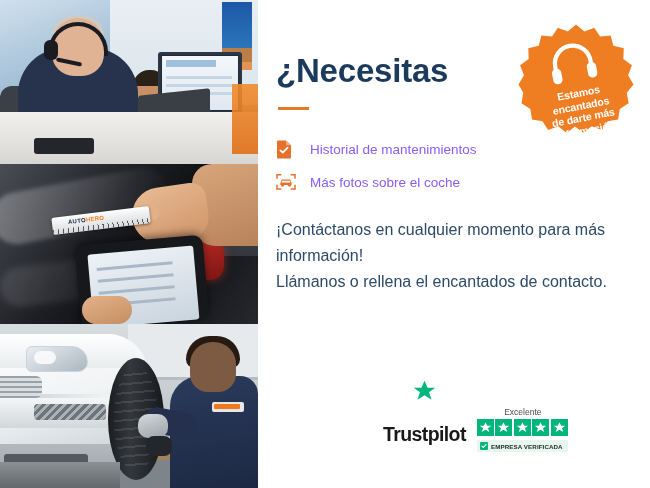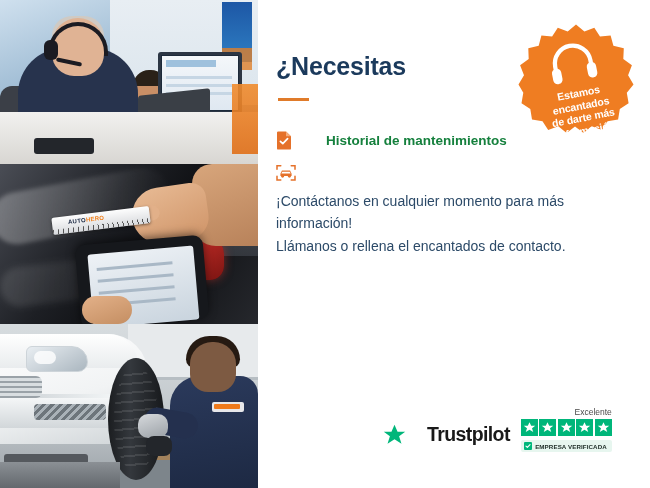--- a/index.html
+++ b/index.html
@@ -165,50 +165,50 @@
   .p3-glove2 { position:absolute; left:146px; top:112px; width:26px; height:20px;
      background:#23262b; border-radius:8px; }
   .p3-lift { position:absolute; left:0; bottom:0; width:120px; height:26px;
      background:linear-gradient(180deg,#8b9095,#63686d); }
   .p3-pad { position:absolute; left:4px; bottom:24px; width:84px; height:10px;
      background:#55595e; border-radius:3px; }
 
   
   .content { position:relative; flex:1; height:488px; background:#fff; padding:52px 22px 0 18px; }
 
-  .heading { font-size:25px; line-height:1.18; font-weight:bold; color:#1b3a5c;
+  .heading { font-size:33px; line-height:1.18; font-weight:bold; color:#1b3a5c;
      letter-spacing:-.2px; }
   .rule { width:31px; height:3px; background:#e07b2a; margin:16px 0 0 2px; }
 
   
   .badge { position:absolute; right:16px; top:22px; width:116px; height:116px; }
   .badge svg { display:block; width:116px; height:116px; }
   .badge-inner { position:absolute; left:0; top:0; width:116px; height:116px;
      display:flex; flex-direction:column; align-items:center; justify-content:flex-start;
      transform:rotate(-11deg); padding-top:18px; }
   .badge-icon { width:17px; height:15px; margin-bottom:2px; }
   .badge-text { color:#fff; font-weight:bold; font-size:10.5px; line-height:1.22;
      text-align:center; width:96px; letter-spacing:-.1px; }
 
   
   .list { margin-top:23px; }
   .list-item { display:flex; align-items:center; height:33px; }
   .li-icon { width:26px; flex:0 0 26px; display:flex; align-items:center; justify-content:flex-start; }
   .li-icon svg { display:block; }
-  .li-label { font-size:13.5px; color:#15803d; margin-left:24px;font-weight:bold; }
-
-  
-  .body-copy { font-size:14px; line-height:1.62; color:#2c4a68; }
+  .li-label { font-size:13.5px; color:#8b5cf6; margin-left:8px; }
+
+  
+  .body-copy { margin-top:18px; font-size:16px; line-height:1.62; color:#2c4a68; }
 
   
   .tp { position:absolute; left:125px; bottom:36px; display:flex; align-items:flex-end; gap:11px; }
-  .tp-logo { display:flex; align-items:center; gap:21px; padding-bottom:6px; }
+  .tp-logo { display:flex; align-items:center; gap:21px; padding-bottom:6px;flex-direction:column; }
   .tp-logo svg { display:block; }
   .tp-word { font-size:19.5px; font-weight:bold; color:#191919; letter-spacing:-.6px; }
-  .tp-right { display:flex; flex-direction:column; align-items:flex-end; }
+  .tp-right { display:flex; flex-direction:column; align-items:center; }
   .tp-excelente { font-size:8.5px; color:#4a4a4a; margin-bottom:2px; margin-left:1px; }
   .tp-stars { display:flex; gap:1.5px; }
   .tp-star { width:17px; height:17px; background:#00b67a; display:flex; align-items:center; justify-content:center; }
   .tp-star svg { display:block; }
   .tp-verified { display:flex; align-items:center; gap:3px; margin-top:4px;
      background:#e7f6ef; border-radius:2px; padding:2px 5px 2px 3px; }
   .tp-verified-box { width:8px; height:8px; background:#00b67a; border-radius:1px;
      display:flex; align-items:center; justify-content:center; }
   .tp-verified-txt { font-size:6.2px; font-weight:bold; color:#1d2b26; letter-spacing:.1px; }
 </style>
@@ -357,20 +357,21 @@
               <path d="M20 5.6 V1.8 H16"></path>
               <path d="M1 13 V16.9 H5"></path>
               <path d="M20 13 V16.9 H16"></path>
             </g>
             <path d="M4.6 12.6 H16.4 V10.2 L14.8 6.9 H6.2 L4.6 10.2 Z" fill="#e5712a"></path>
             <circle cx="6.9" cy="12.9" r="1.5" fill="#e5712a"></circle>
             <circle cx="14.1" cy="12.9" r="1.5" fill="#e5712a"></circle>
             <path d="M6.6 8.3 H14.4 L15.4 10.1 H5.6 Z" fill="#ffffff"></path>
           </svg>
         </span>
+        <span class="li-label">Más fotos sobre el coche</span>
       </div>
 
 
     </div>
 
     <div class="body-copy">
       <div>¡Contáctanos en cualquier momento para más información!</div>
       <div>Llámanos o rellena el encantados de contacto.</div>
     </div>
 

